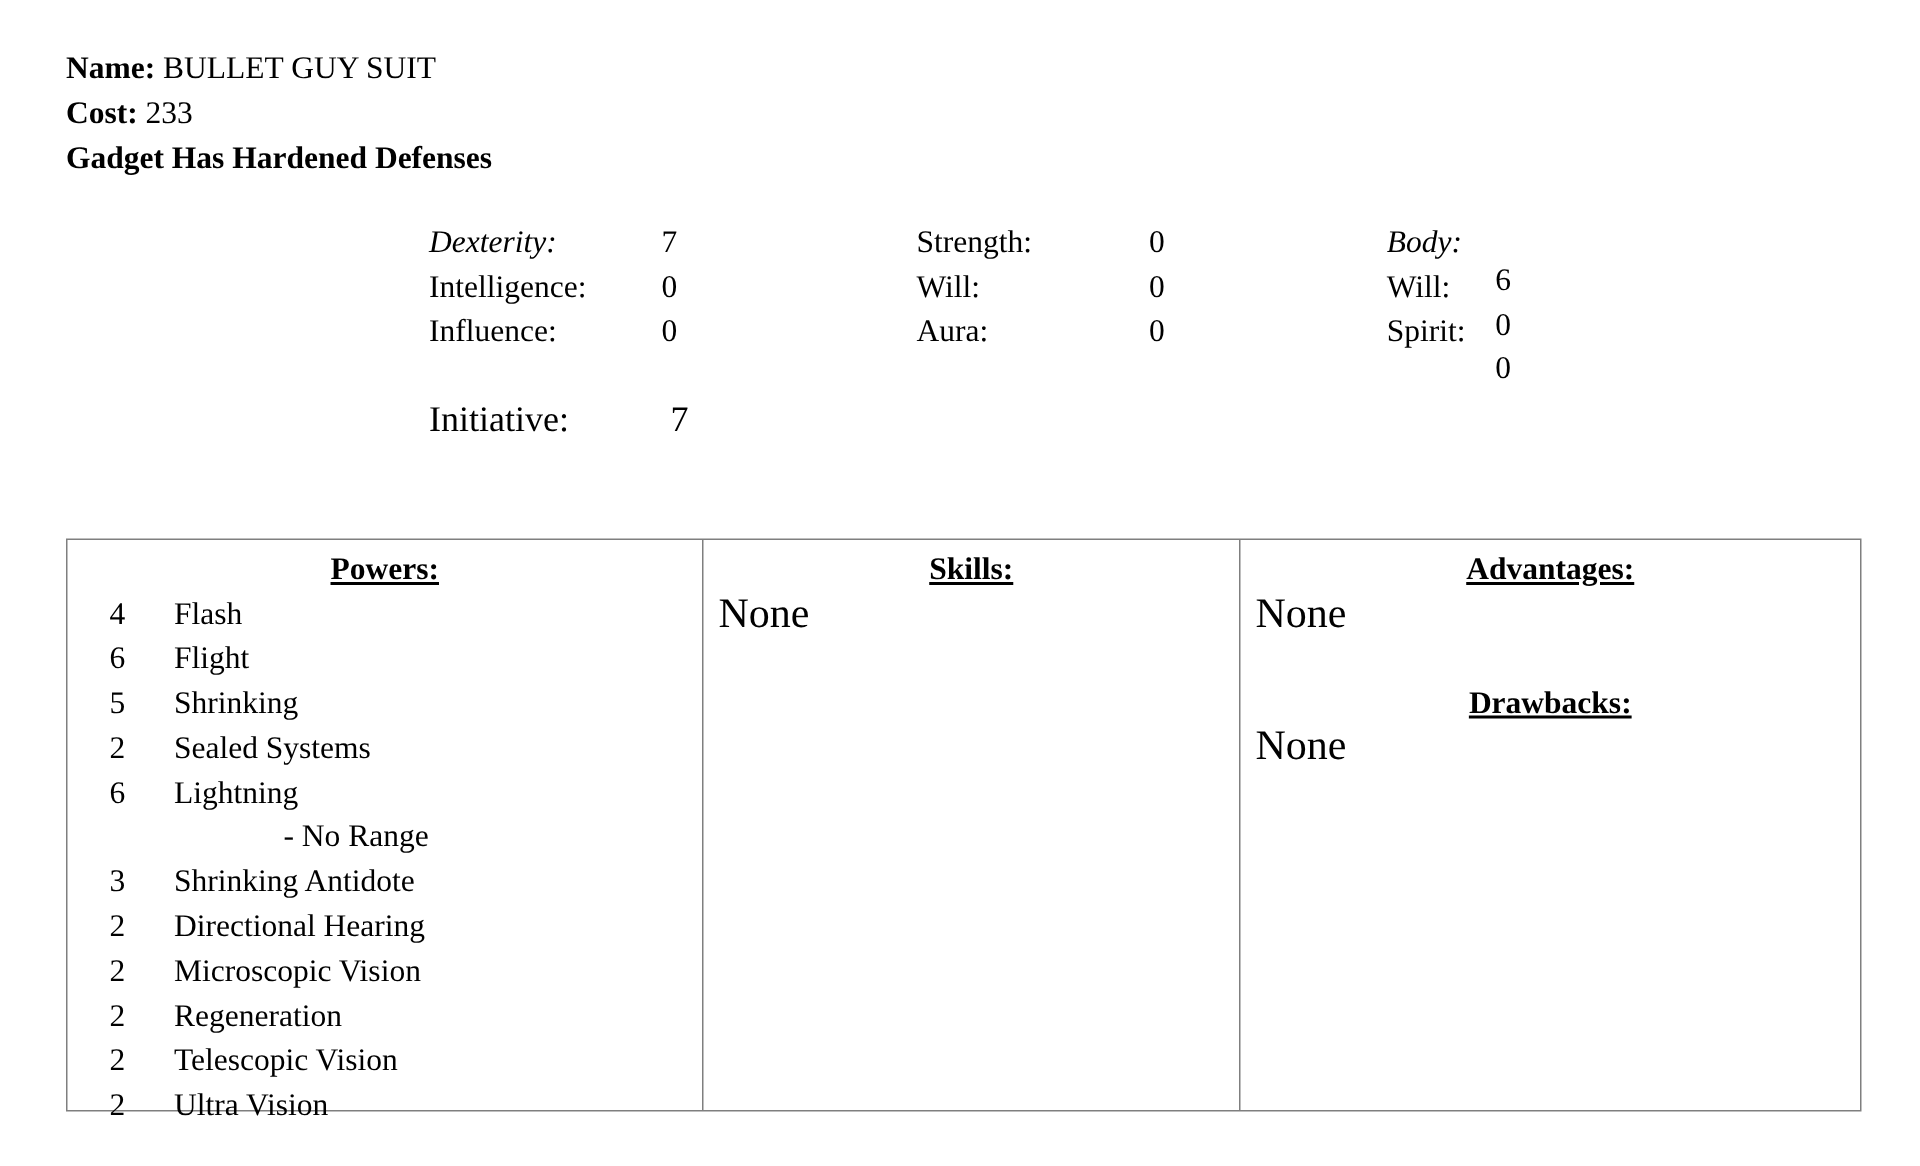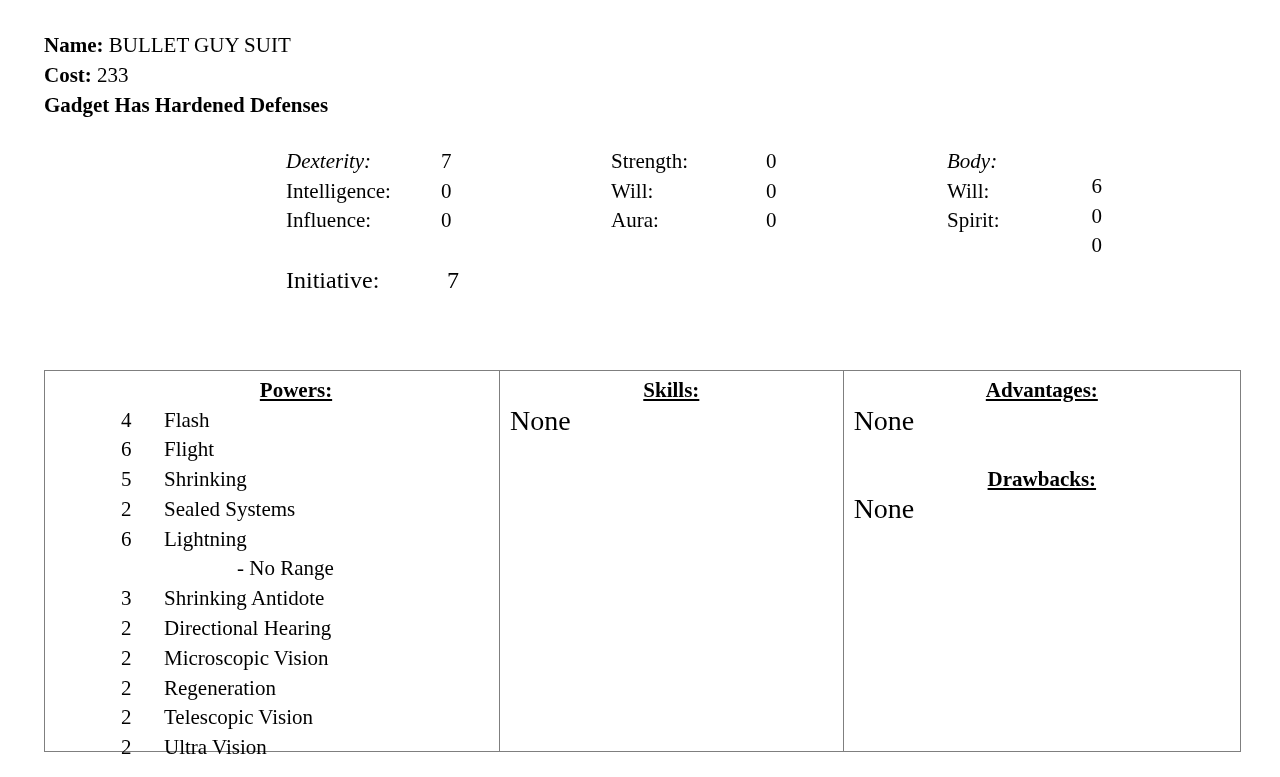--- a/index.html
+++ b/index.html
@@ -36,21 +36,21 @@
     top: 149px;
     font-size: 21px;
   }
   .attr-row {
     display: flex;
     height: 29.5px;
     align-items: baseline;
   }
   .attr-cell {
     display: flex;
-    align-items: flex-end;
+    align-items: center;
   }
   .attr-cell.col1 { width: 325px; }
   .attr-cell.col2 { width: 291px; }
   .attr-cell.col3 { width: 200px; flex-direction: column; }
   .attr-label { width: 155px; display: inline-block; }
   .attr-label.italic { font-style: italic; }
   .attr-value { display: inline-block; }
 
   #initiative-block {
     position: absolute;
@@ -58,27 +58,26 @@
     top: 267px;
     font-size: 24px;
     font-family: Liberation Serif, serif;
   }
   #initiative-block .attr-label { width: 155px; display: inline-block; }
 
   
   #main-table {
     position: absolute;
     left: 44px;
-    top: 370px;
+    top: 359px;
     width: 1197px;
     height: 382px;
     border: 1px solid #7f7f7f;
     box-sizing: border-box;
     display: flex;
-    padding-left: 48px;
   }
   .table-col {
     position: relative;
     box-sizing: border-box;
     height: 100%;
   }
   .table-col.powers-col   { width: 424px; border-right: 1px solid #7f7f7f; }
   .table-col.skills-col   { width: 358px; border-right: 1px solid #7f7f7f; }
   .table-col.adv-col      { width: 413px; }
 

